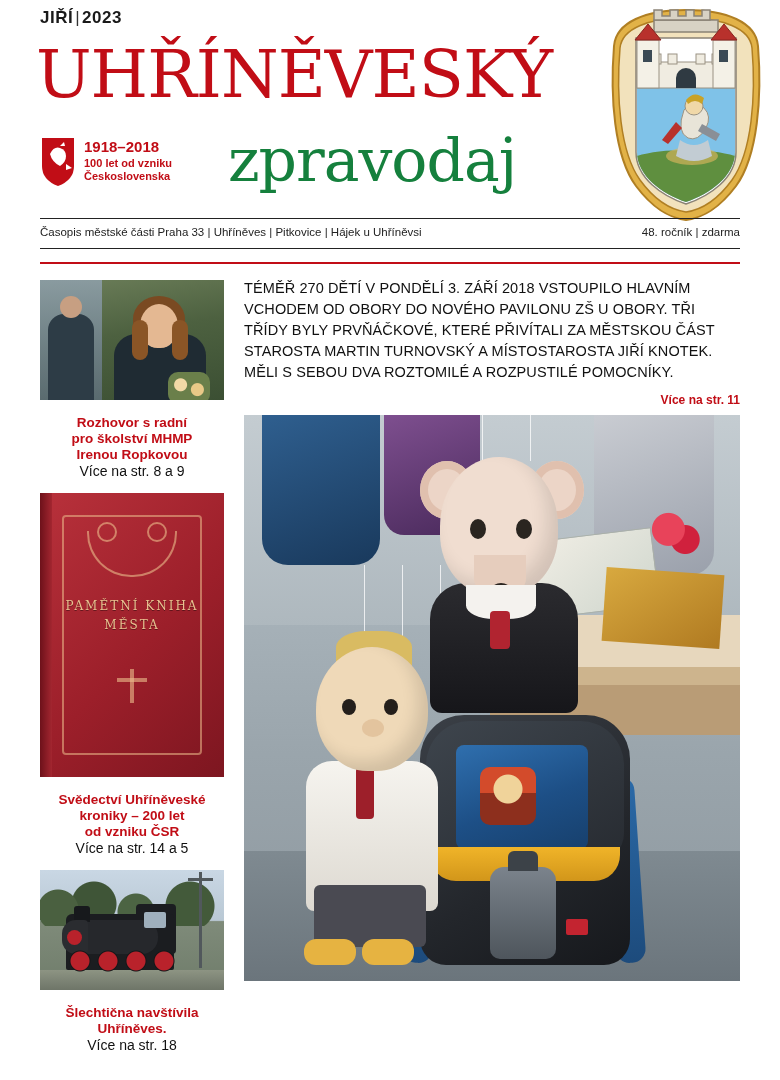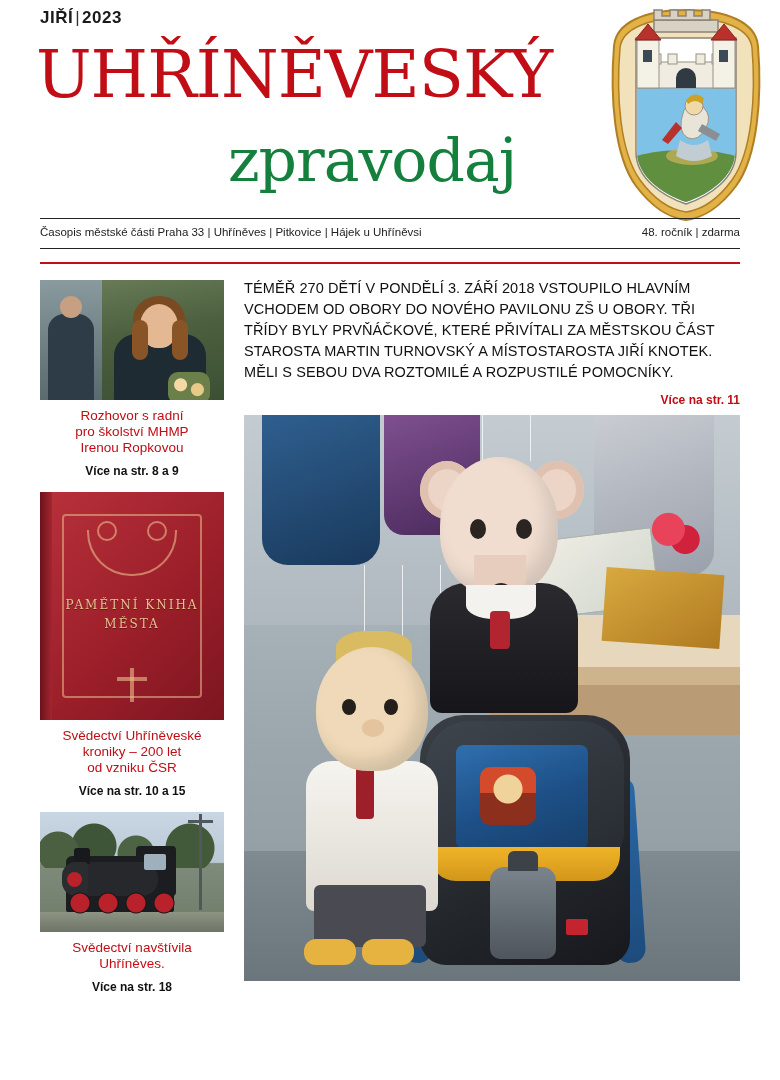--- a/index.html
+++ b/index.html
@@ -134,35 +134,35 @@
     width: 184px;
   }
   .side-item { margin-bottom: 14px; }
   .side-photo {
     width: 184px;
     height: 120px;
     overflow: hidden;
     position: relative;
     background: #cfd5d8;
   }
-  .side-photo.tall { height: 228px; }
+  .side-photo.tall { height: 284px; }
   .side-caption {
     text-align: center;
     color: #c10d16;
-    font-weight: normal;
+    font-weight: bold;
     font-size: 13.5px;
     line-height: 16px;
-    margin-top: 8px;
+    margin-top: 15px;
   }
   .side-more {
     text-align: center;
     color: #111;
-    font-weight: bold;
-    font-size: 12px;
-    margin-top: 8px;
+    font-weight: normal;
+    font-size: 14px;
+    margin-top: 0;
   }
 
   
   .main {
     position: absolute;
     left: 244px;
     top: 278px;
     width: 496px;
   }
   .headline {
@@ -542,20 +542,37 @@
 
 <div class="page">
 
   <div class="issue-date">
     <span>JIŘÍ</span><span class="sep">|</span><span>2023</span>
   </div>
 
   <div class="title-main">UHŘÍNĚVESKÝ</div>
   <div class="title-sub">zpravodaj</div>
 
+  <div class="cent-block">
+    <div class="cent-emblem">
+      <svg width="36" height="52" viewBox="0 0 36 52" aria-hidden="true">
+        <path d="M2 2 H34 V30 Q34 44 18 50 Q2 44 2 30 Z" fill="#c10d16"></path>
+        <path d="M10 18 q4 -8 10 -6 q6 2 6 8 q0 6 -6 10 q-8 -4 -10 -12 z" fill="#ffffff"></path>
+        <path d="M20 10 l4 -4 l1 4 z" fill="#ffffff"></path>
+        <path d="M26 28 l6 4 l-6 2 z" fill="#ffffff"></path>
+      </svg>
+    </div>
+    <div class="cent-text">
+      <div class="cent-years">1918–2018</div>
+      <div class="cent-desc">
+        <div>100 let od vzniku</div>
+        <div>Československa</div>
+      </div>
+    </div>
+  </div>
 
   <div class="coat">
     <svg width="160" height="218" viewBox="0 0 160 218" aria-hidden="true">
 
       <path d="M80 4 C120 4 150 16 152 40 C156 90 152 150 130 180 C112 204 96 212 80 214
                C64 212 48 204 30 180 C8 150 4 90 8 40 C10 16 40 4 80 4 Z" fill="#e2b247" stroke="#b07f23" stroke-width="2"></path>
       <path d="M80 12 C116 12 144 22 146 42 C150 90 146 146 126 174 C110 196 94 204 80 206
                C66 204 50 196 34 174 C14 146 10 90 14 42 C16 22 44 12 80 12 Z" fill="#f2e2bc" stroke="#b07f23" stroke-width="1.5"></path>
 
       <g>
@@ -639,40 +656,40 @@
           <div>PAMĚTNÍ KNIHA</div>
           <div>MĚSTA</div>
         </div>
         <div class="p2-cross"></div>
       </div>
       <div class="side-caption">
         <div>Svědectví Uhříněveské</div>
         <div>kroniky – 200 let</div>
         <div>od vzniku ČSR</div>
       </div>
-      <div class="side-more">Více na str. 10 a 15</div>
+      <div class="side-more">Více na str. 14 a 5</div>
     </div>
 
     <div class="side-item">
       <div class="side-photo">
         <div class="ph p3-bg"></div>
         <div class="p3-trees"></div>
         <div class="p3-pole"></div>
         <div class="p3-rail"></div>
         <div class="p3-cab"></div>
         <div class="p3-loco"></div>
         <div class="p3-boiler"></div>
         <div class="p3-stack"></div>
         <div class="p3-front"></div>
         <div class="p3-star"></div>
         <div class="p3-cabwin"></div>
         <div class="p3-wheels"></div>
       </div>
       <div class="side-caption">
-        <div>Svědectví navštívila</div>
+        <div>Šlechtična navštívila</div>
         <div>Uhříněves.</div>
       </div>
       <div class="side-more">Více na str. 18</div>
     </div>
 
   </div>
 
   <div class="main">
     <p class="lede">TÉMĚŘ 270 DĚTÍ V PONDĚLÍ 3. ZÁŘÍ 2018 VSTOUPILO HLAVNÍM VCHODEM OD OBORY DO NOVÉHO PAVILONU ZŠ U OBORY. TŘI TŘÍDY BYLY PRVŇÁČKOVÉ, KTERÉ PŘIVÍTALI ZA MĚSTSKOU ČÁST STAROSTA MARTIN TURNOVSKÝ A MÍSTOSTAROSTA JIŘÍ KNOTEK. MĚLI S SEBOU DVA ROZTOMILÉ A ROZPUSTILÉ POMOCNÍKY.</p>
     <div class="lede-more">Více na str. 11</div>

